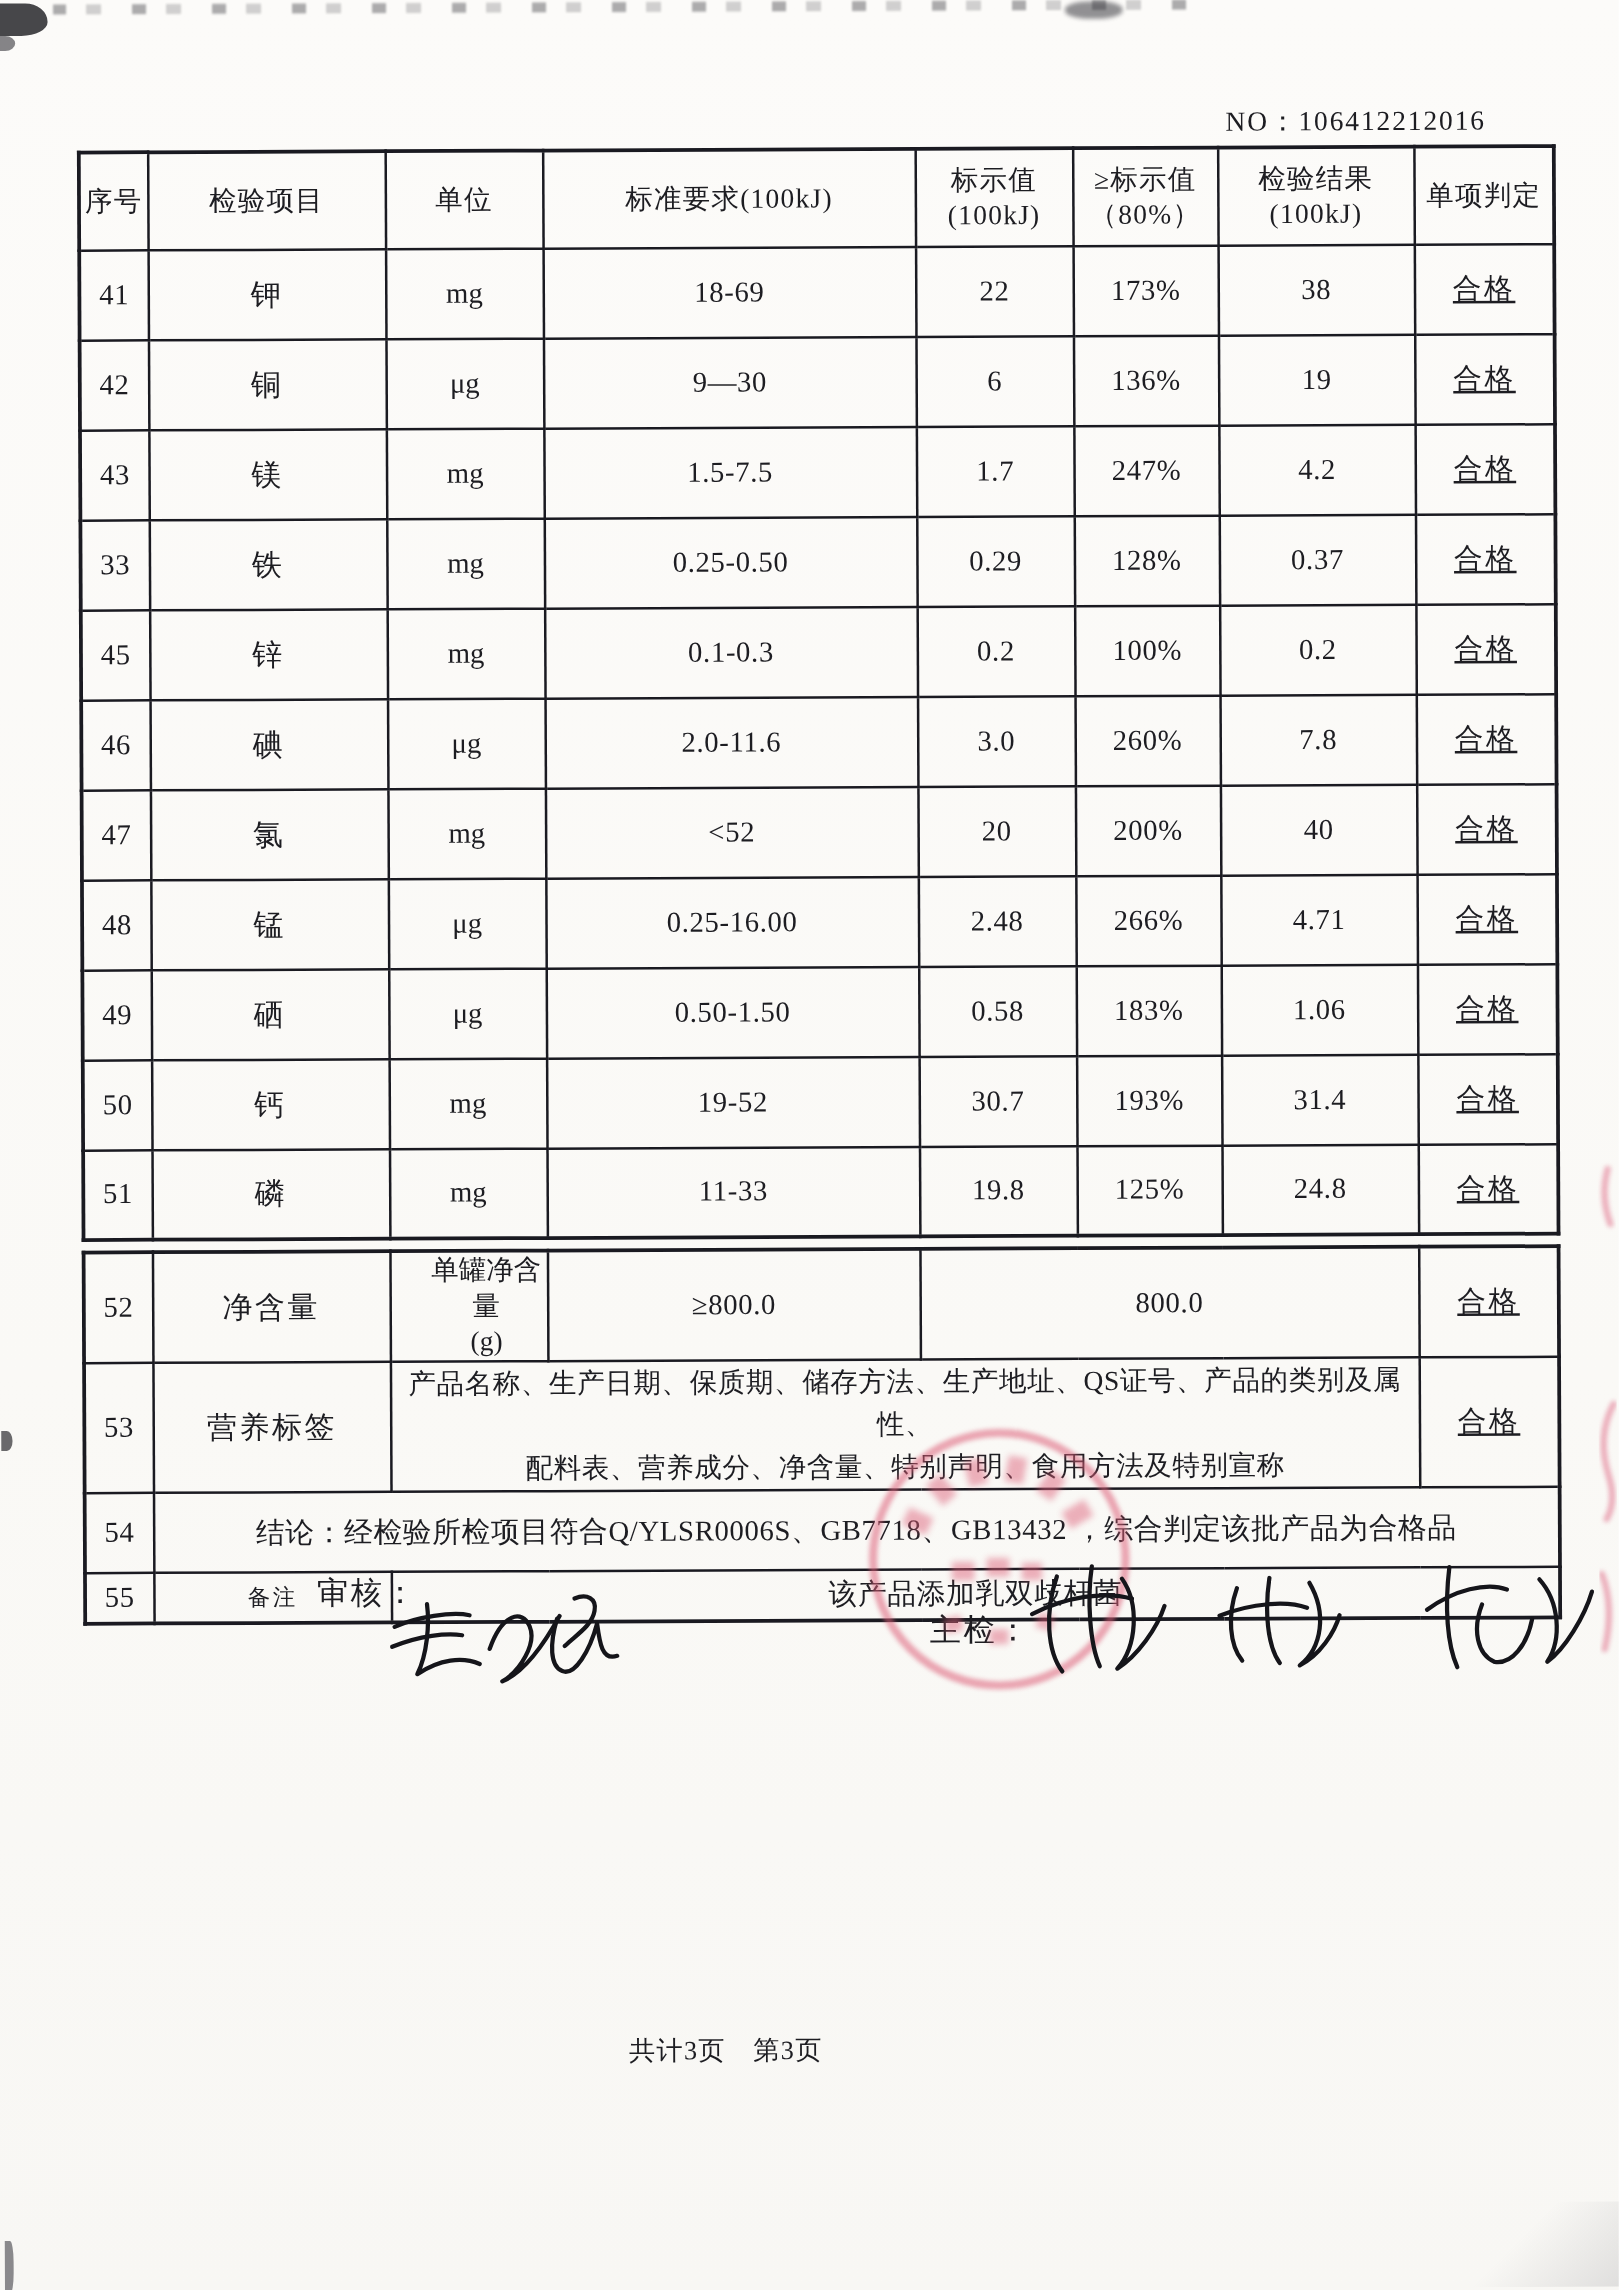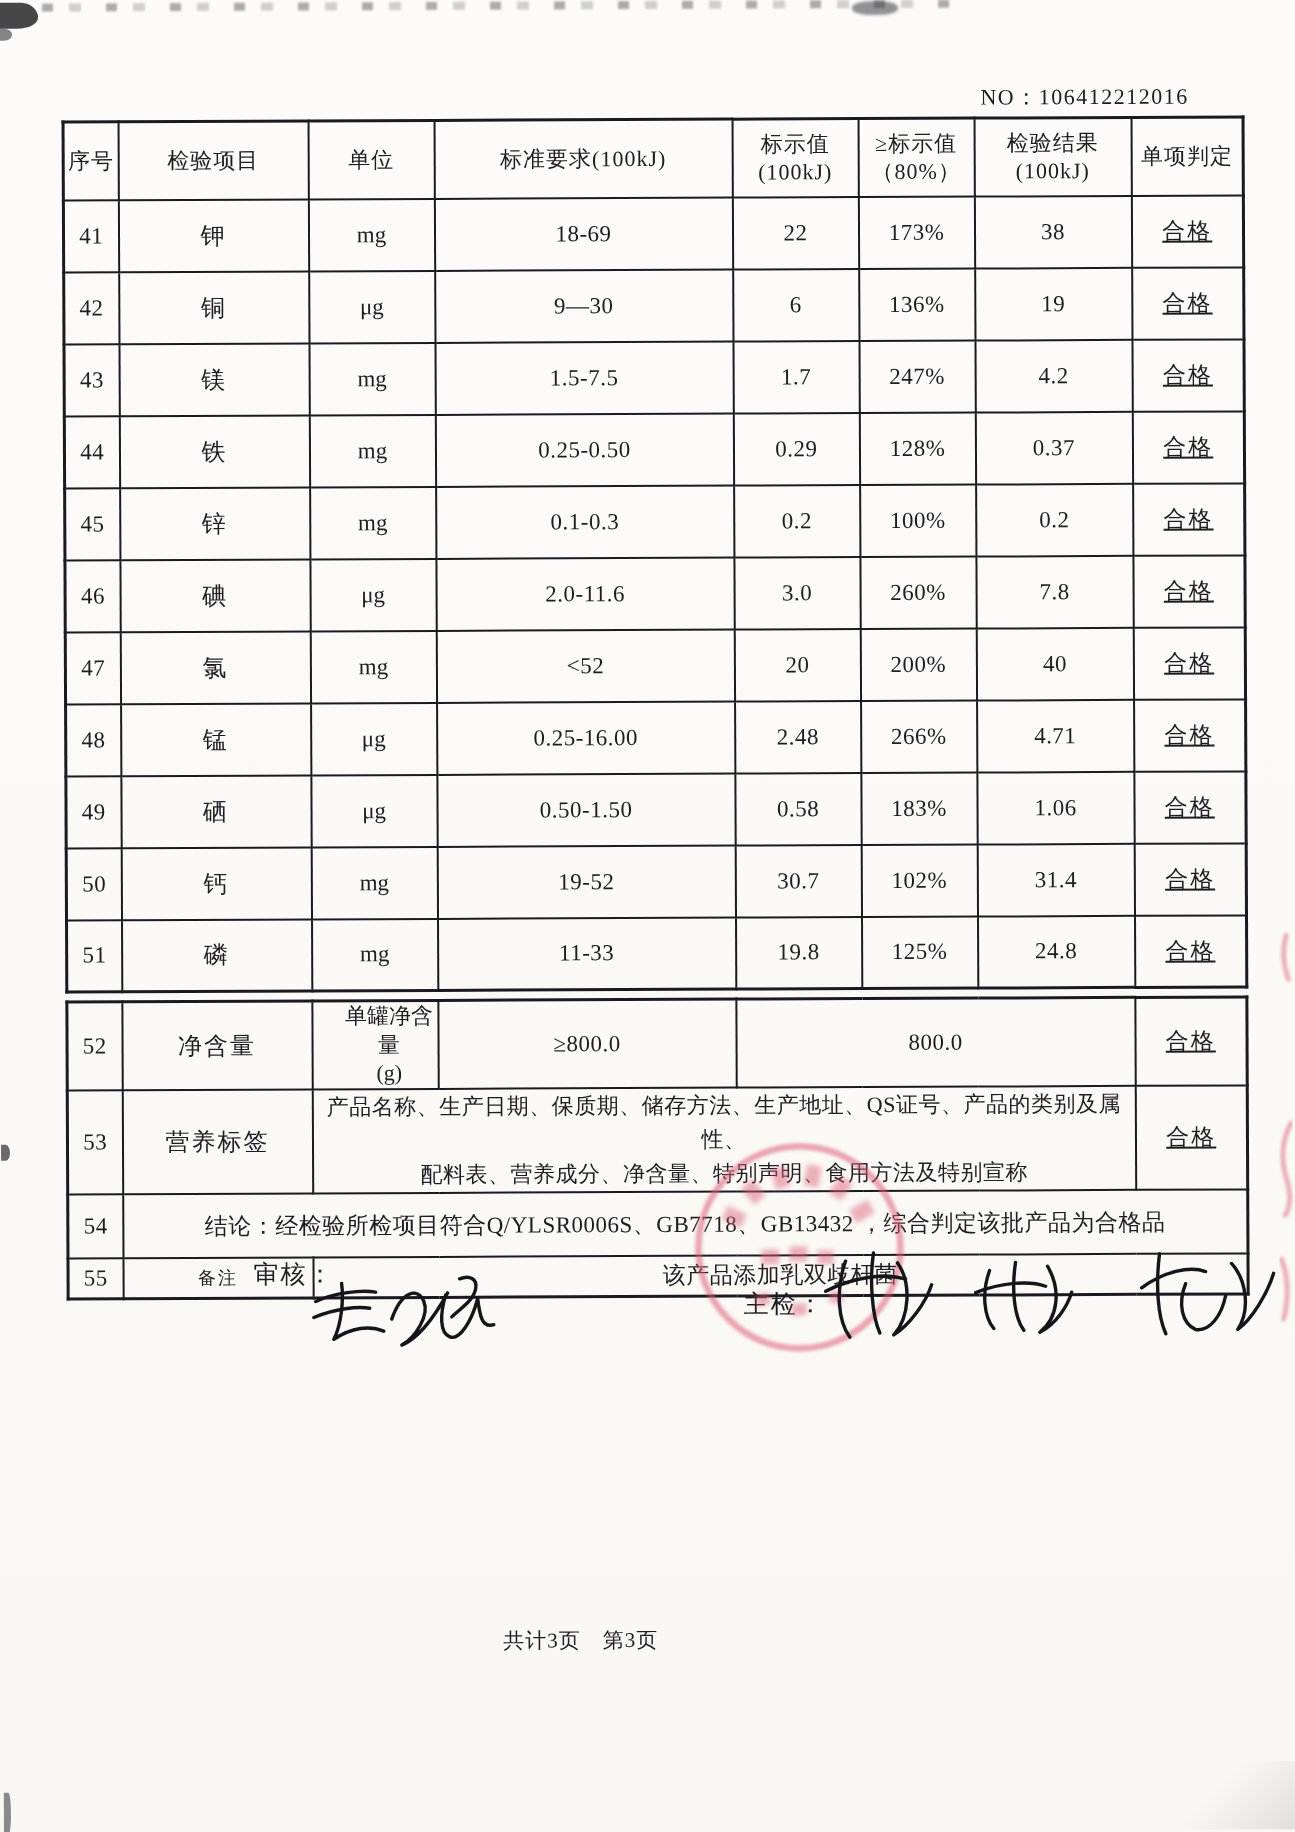--- a/index.html
+++ b/index.html
@@ -141,21 +141,21 @@
       <td class="num">43</td>
       <td class="item">镁</td>
       <td class="unit">mg</td>
       <td class="num">1.5-7.5</td>
       <td class="num">1.7</td>
       <td class="num">247%</td>
       <td class="num">4.2</td>
       <td class="judg">合格</td>
     </tr>
         <tr>
-      <td class="num">44</td>
+      <td class="num">33</td>
       <td class="item">铁</td>
       <td class="unit">mg</td>
       <td class="num">0.25-0.50</td>
       <td class="num">0.29</td>
       <td class="num">128%</td>
       <td class="num">0.37</td>
       <td class="judg">合格</td>
     </tr>
         <tr>
       <td class="num">45</td>
@@ -206,21 +206,21 @@
       <td class="num">183%</td>
       <td class="num">1.06</td>
       <td class="judg">合格</td>
     </tr>
         <tr>
       <td class="num">50</td>
       <td class="item">钙</td>
       <td class="unit">mg</td>
       <td class="num">19-52</td>
       <td class="num">30.7</td>
-      <td class="num">102%</td>
+      <td class="num">193%</td>
       <td class="num">31.4</td>
       <td class="judg">合格</td>
     </tr>
         <tr>
       <td class="num">51</td>
       <td class="item">磷</td>
       <td class="unit">mg</td>
       <td class="num">11-33</td>
       <td class="num">19.8</td>
       <td class="num">125%</td>

